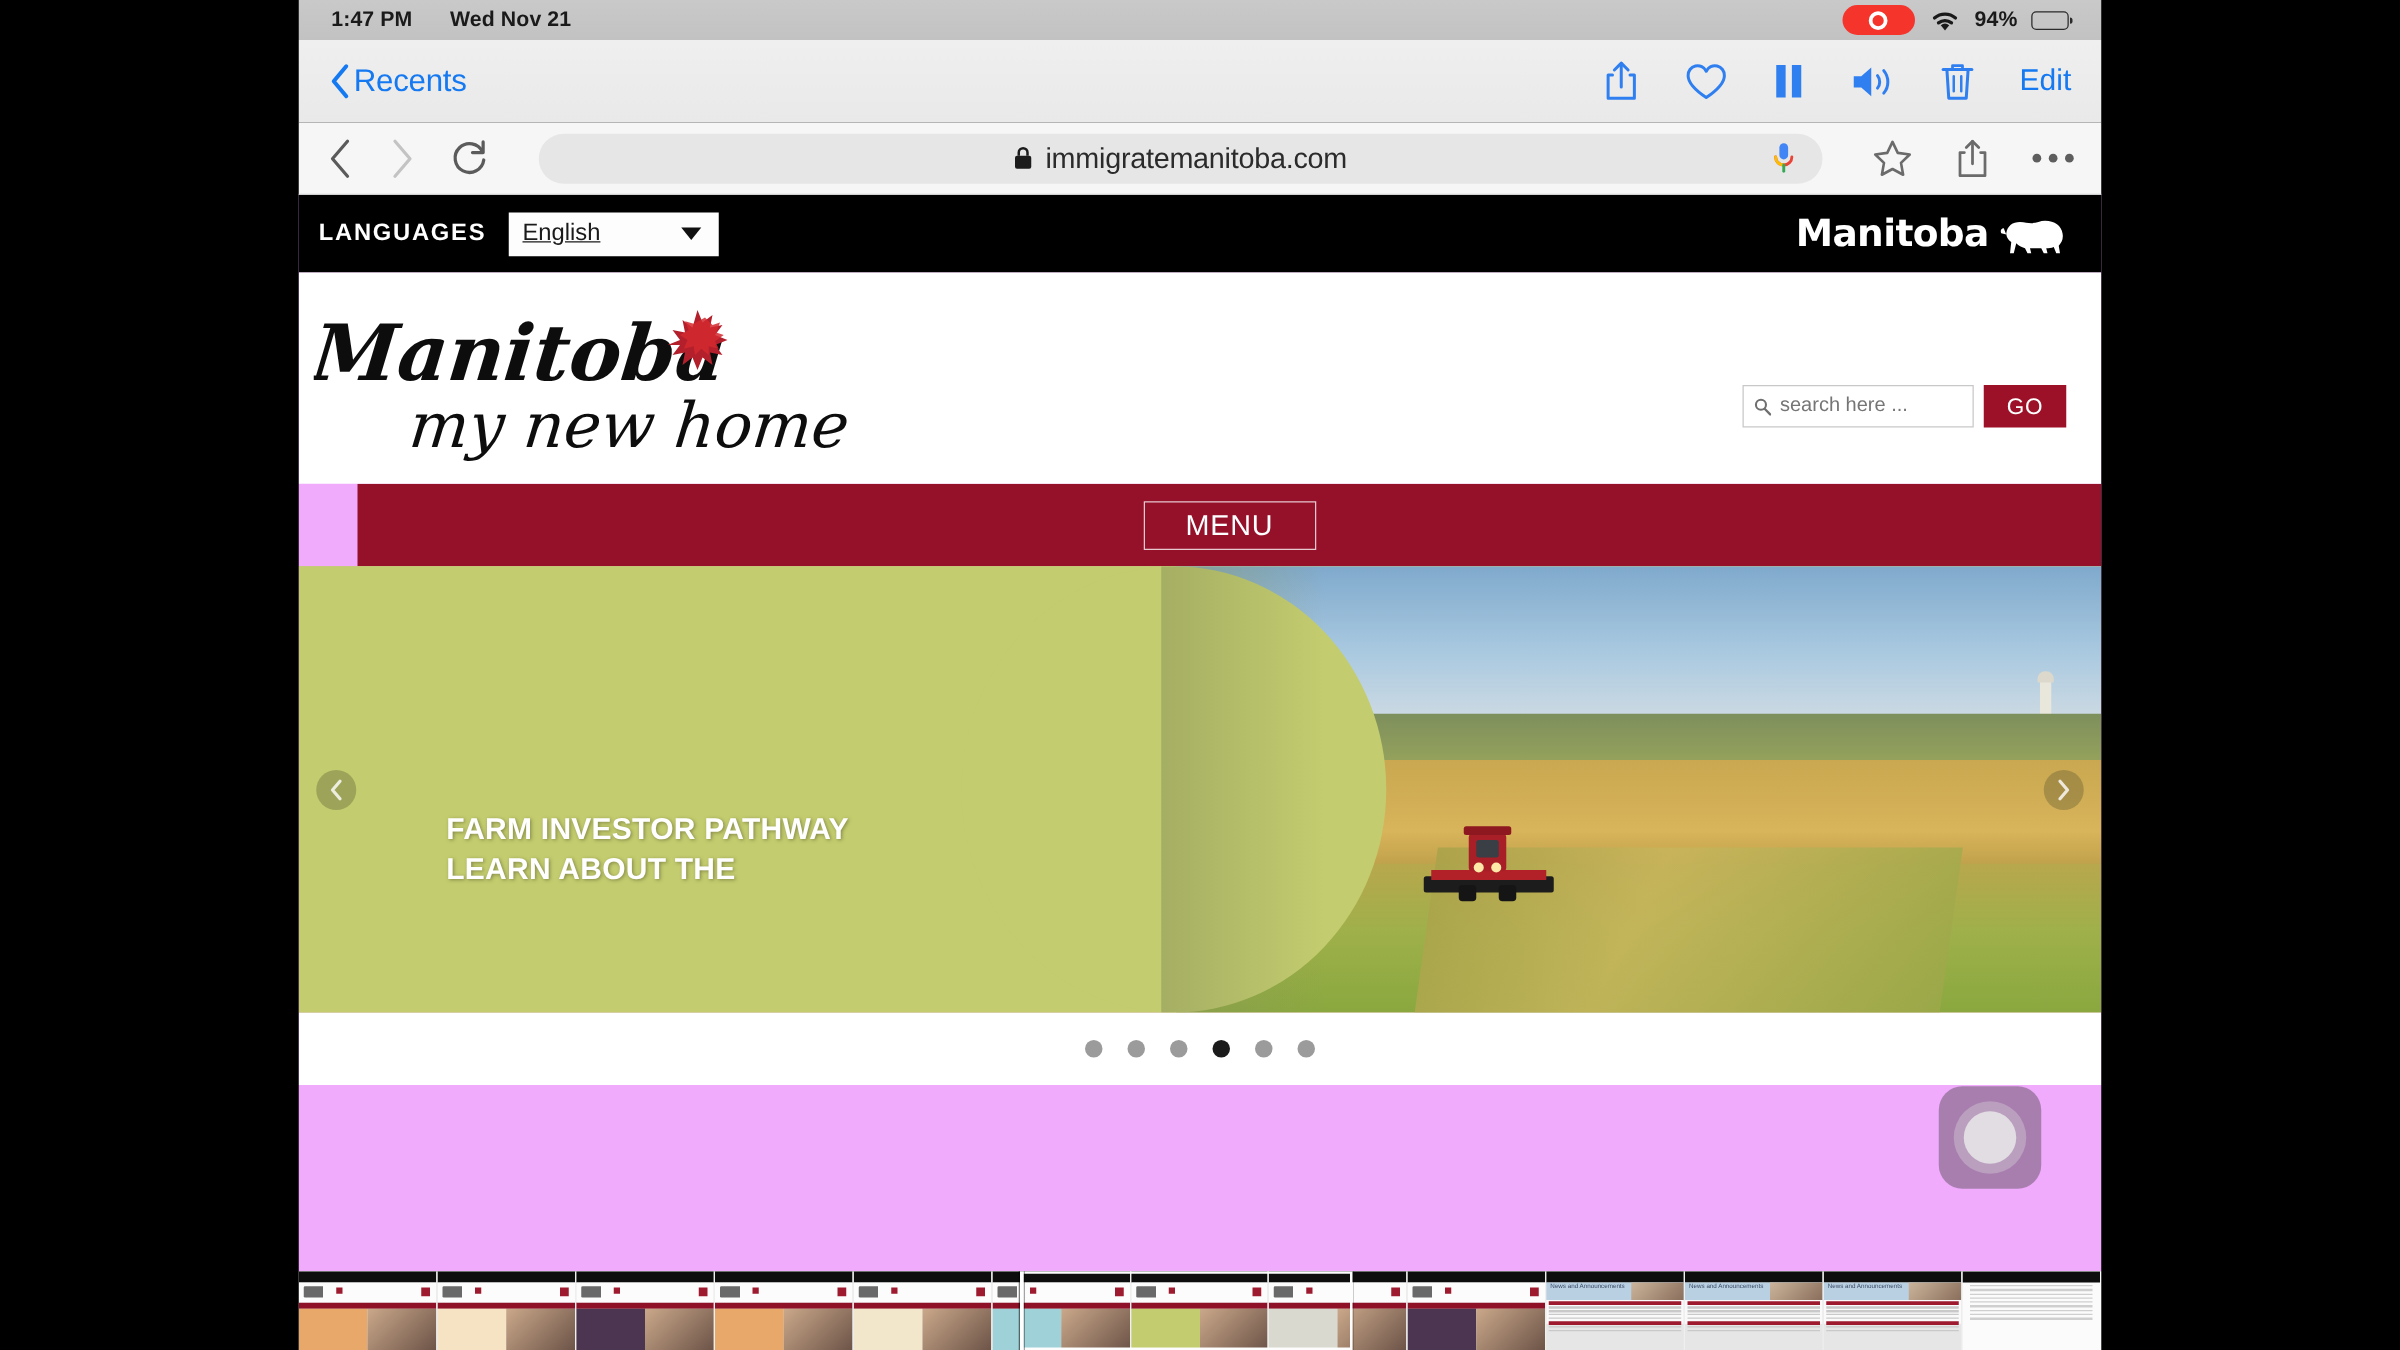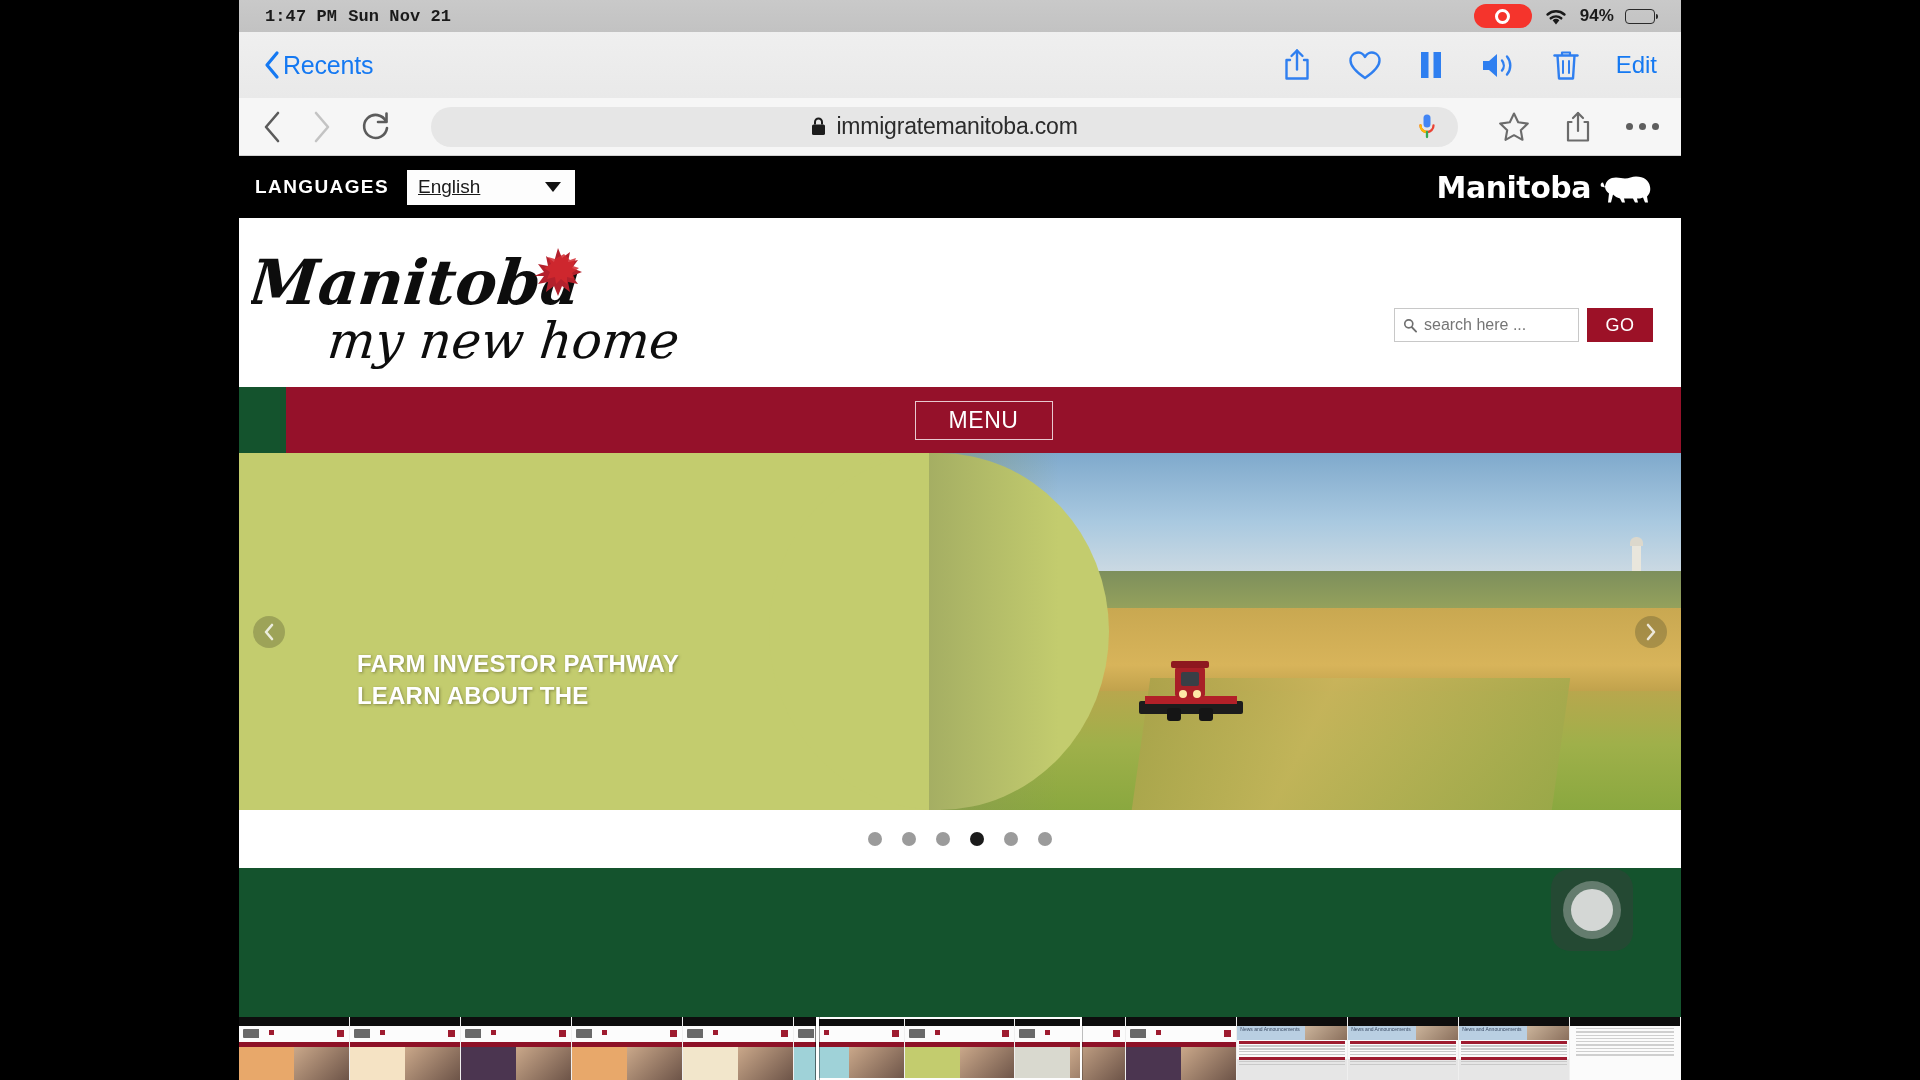--- a/index.html
+++ b/index.html
@@ -11,21 +11,21 @@
   }
   #screen { position: relative; width: 1920px; height: 1080px; background: #000; }
 
   
   .ios-statusbar {
     position: absolute; left: 239px; top: 0; width: 1442px; height: 32px;
     background: linear-gradient(180deg,#c9c9c9 0%, #c2c2c2 100%);
     display: flex; align-items: center; padding: 0 26px;
     font-size: 17px; font-weight: bold; color: #1a1a1a; letter-spacing: .1px;
   }
-  .sb-left { display: flex; align-items: center; gap: 11px; font-family: Liberation Mono, monospace; }
+  .sb-left { display: flex; align-items: center; gap: 30px; }
   .sb-right { margin-left: auto; display: flex; align-items: center; gap: 11px; }
   .rec-pill {
     width: 58px; height: 24px; border-radius: 12px; background: #f5342c;
     display: flex; align-items: center; justify-content: center;
   }
   .rec-pill .ring {
     width: 15px; height: 15px; border-radius: 50%;
     border: 3px solid #fff; background: #f5342c;
   }
   .wifi-ic { display: block; }
@@ -73,21 +73,21 @@
   }
   .url-inner { display: flex; align-items: center; gap: 10px; }
   .lock-ic { display: block; }
   .url-text { font-size: 23px; color: #2b2b2b; letter-spacing: -.2px; }
   .mic-ic { position: absolute; right: 22px; top: 50%; transform: translateY(-50%); cursor: pointer; }
   .bb-right { display: flex; align-items: center; gap: 34px; }
   .dots3 { display: flex; gap: 6px; cursor: pointer; }
   .dots3 span { width: 7px; height: 7px; border-radius: 50%; background: #5e5e5e; }
 
   
-  .page { position: absolute; left: 239px; top: 156px; width: 1442px; height: 861px; background: #14532d; overflow: hidden; }
+  .page { position: absolute; left: 239px; top: 156px; width: 1442px; height: 861px; background: #f0abfc; overflow: hidden; }
 
   
   .lang-bar { height: 62px; background: #000; display: flex; align-items: center; padding: 0 16px; position: relative; }
   .lang-label { color: #fff; font-size: 19px; font-weight: bold; letter-spacing: 1.4px; margin-left: 0; }
   .lang-select {
     margin-left: 18px; width: 168px; height: 35px; background: #fdfdfd;
     display: flex; align-items: center; padding: 0 11px; cursor: pointer; position: relative;
   }
   .lang-select .val { font-size: 19px; color: #1a1a1a; text-decoration: underline; }
   .caret { position: absolute; right: 14px; width: 0; height: 0;
@@ -230,21 +230,21 @@
   .text-thumb i { display:block; height:1.3px; background:#cfcfcf; margin: 2px 6px; }
 </style>
 </head>
 <body>
 
 <div id="screen">
 
   <div class="ios-statusbar">
     <div class="sb-left">
       <span>1:47 PM</span>
-      <span>Sun Nov 21</span>
+      <span>Wed Nov 21</span>
     </div>
     <div class="sb-right">
       <span class="rec-pill">
           <span class="ring"></span>
         </span>
       <svg class="wifi-ic" width="26" height="19" viewBox="0 0 26 19">
         <path d="M13 17.4l-3.4-4.2a5.4 5.4 0 016.8 0z" fill="#1a1a1a"></path>
         <path d="M4.6 7.4a13 13 0 0116.8 0" stroke="#1a1a1a" stroke-width="2.6" fill="none" stroke-linecap="round"></path>
         <path d="M7.8 11.3a8.3 8.3 0 0110.4 0" stroke="#1a1a1a" stroke-width="2.6" fill="none" stroke-linecap="round"></path>
       </svg>

